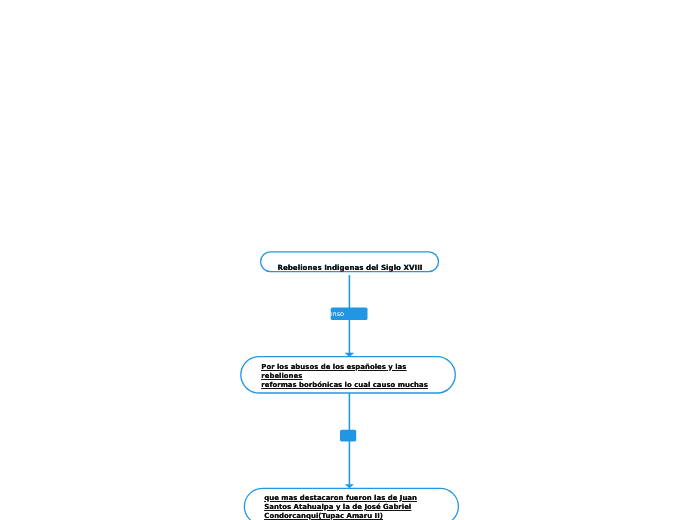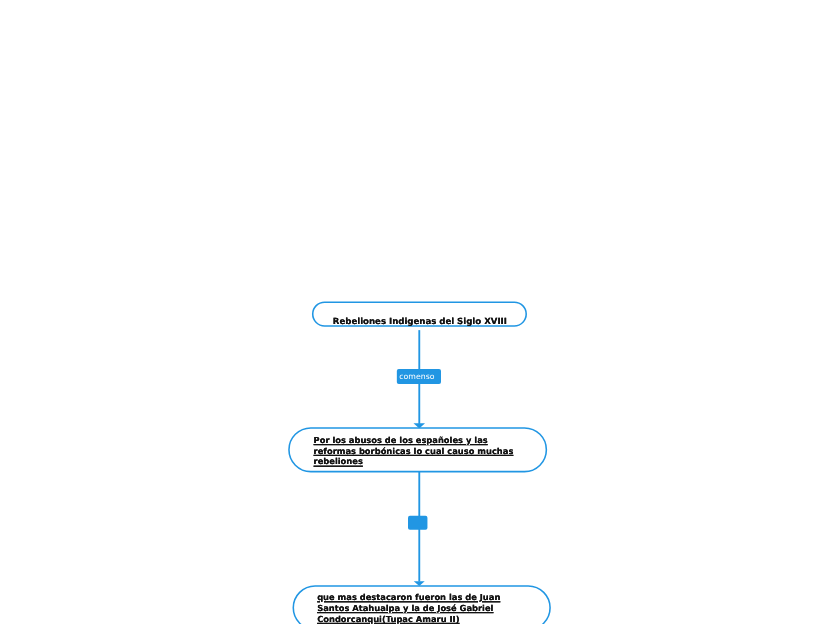--- a/index.html
+++ b/index.html
@@ -63,21 +63,21 @@
     position: absolute;
     box-sizing: border-box;
     color: #ffffff;
     font-size: 6.5px;
     white-space: nowrap;
     display: flex;
     align-items: center;
     justify-content: center;
     cursor: pointer;
   }
-  #label-comenso-text { left: 329px; top: 307.6px; width: 36.8px; height: 12.4px; }
+  #label-comenso-text { left: 311px; top: 307.6px; width: 36.8px; height: 12.4px; }
   #label-las-text { left: 340px; top: 429.8px; width: 16.2px; height: 11.6px; padding-left: 44px; }
 </style>
 </head>
 <body>
 
 <div id="canvas">
 
   <svg class="layer" viewBox="0 0 696 520" shape-rendering="geometricPrecision">
 
     <line x1="349.4" y1="275.1" x2="349.4" y2="353.2" stroke="#2196e3" stroke-width="1.55"></line>
@@ -98,22 +98,22 @@
     <span>Rebeliones Indigenas del Siglo XVIII</span>
   </div>
 
   <div class="link-label-text" id="label-comenso-text">
     <span>comenso</span>
   </div>
 
   <div class="node-text" id="node-causes-text">
     <span class="lines">
       <span class="line">Por los abusos de los españoles y las</span>
+      <span class="line">rebeliones</span>
       <span class="line">reformas borbónicas lo cual causo muchas</span>
-      <span class="line">rebeliones</span>
     </span>
   </div>
 
   <div class="link-label-text" id="label-las-text">
     <span>las</span>
   </div>
 
   <div class="node-text" id="node-leaders-text">
     <span class="lines">
       <span class="line">que mas destacaron fueron las de Juan</span>

